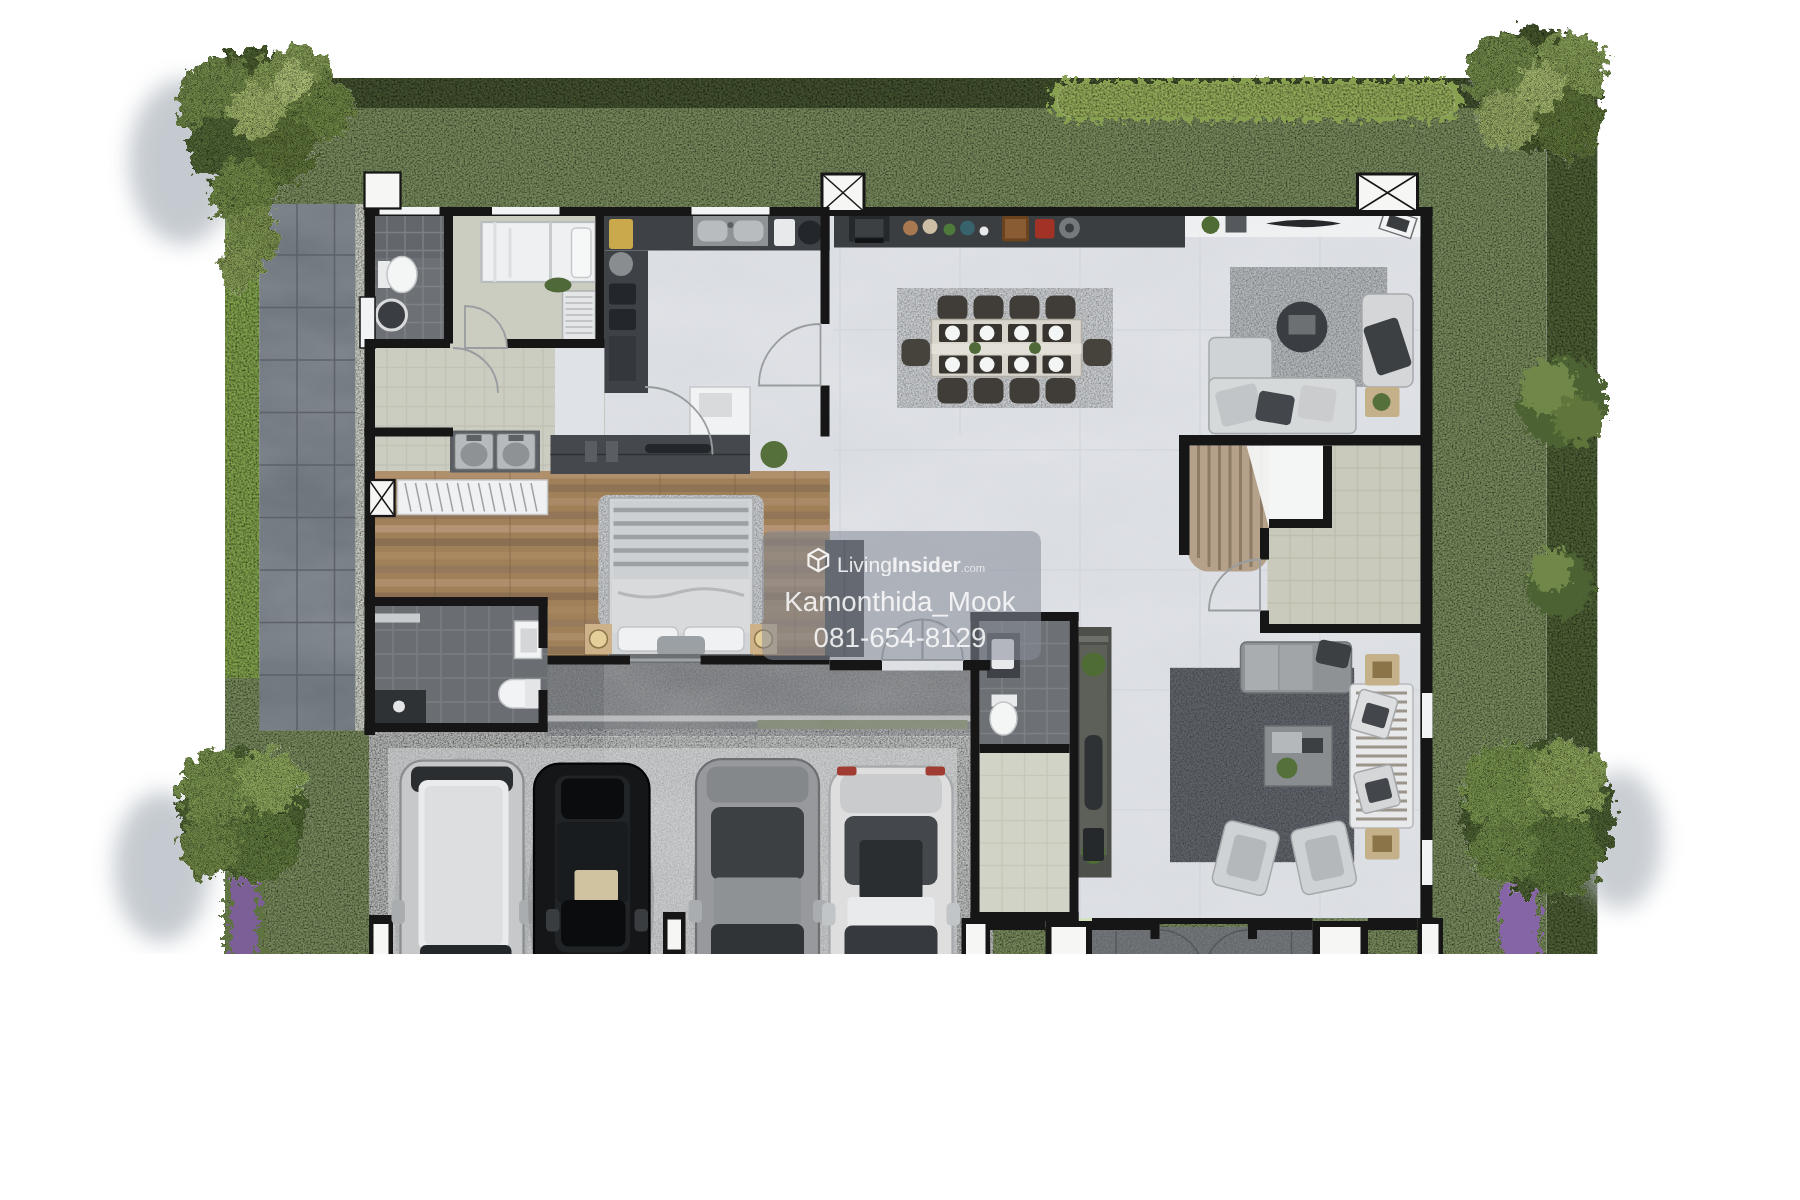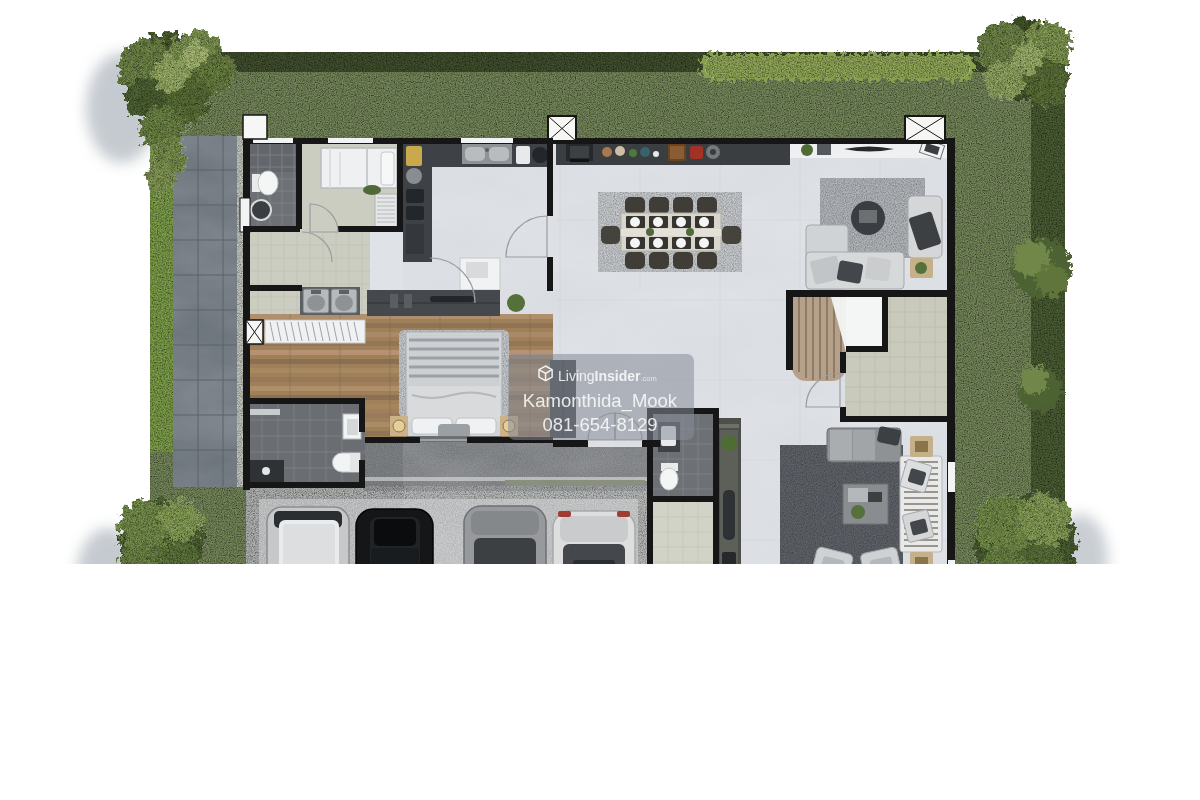--- a/index.html
+++ b/index.html
@@ -1,16 +1,16 @@
 <!DOCTYPE html>
 <html><head>
 <meta charset="utf-8">
 <style>
   html,body{margin:0;padding:0;background:#ffffff;}
-  #stage{position:relative;width:1200px;height:564px;overflow:hidden;background:#3b82f6;
+  #stage{position:relative;width:1200px;height:636px;overflow:hidden;background:#3b82f6;
          font-family:"Liberation Sans", sans-serif;}
   svg{display:block;}
 </style>
 </head>
 <body>
 <div id="stage">
 <svg width="1200" height="800" viewBox="0 0 1200 800" xmlns="http://www.w3.org/2000/svg">
 <defs>
   <filter id="grassT" x="0" y="0" width="100%" height="100%">
     <feTurbulence type="fractalNoise" baseFrequency="0.85" numOctaves="2" seed="11"></feTurbulence>

